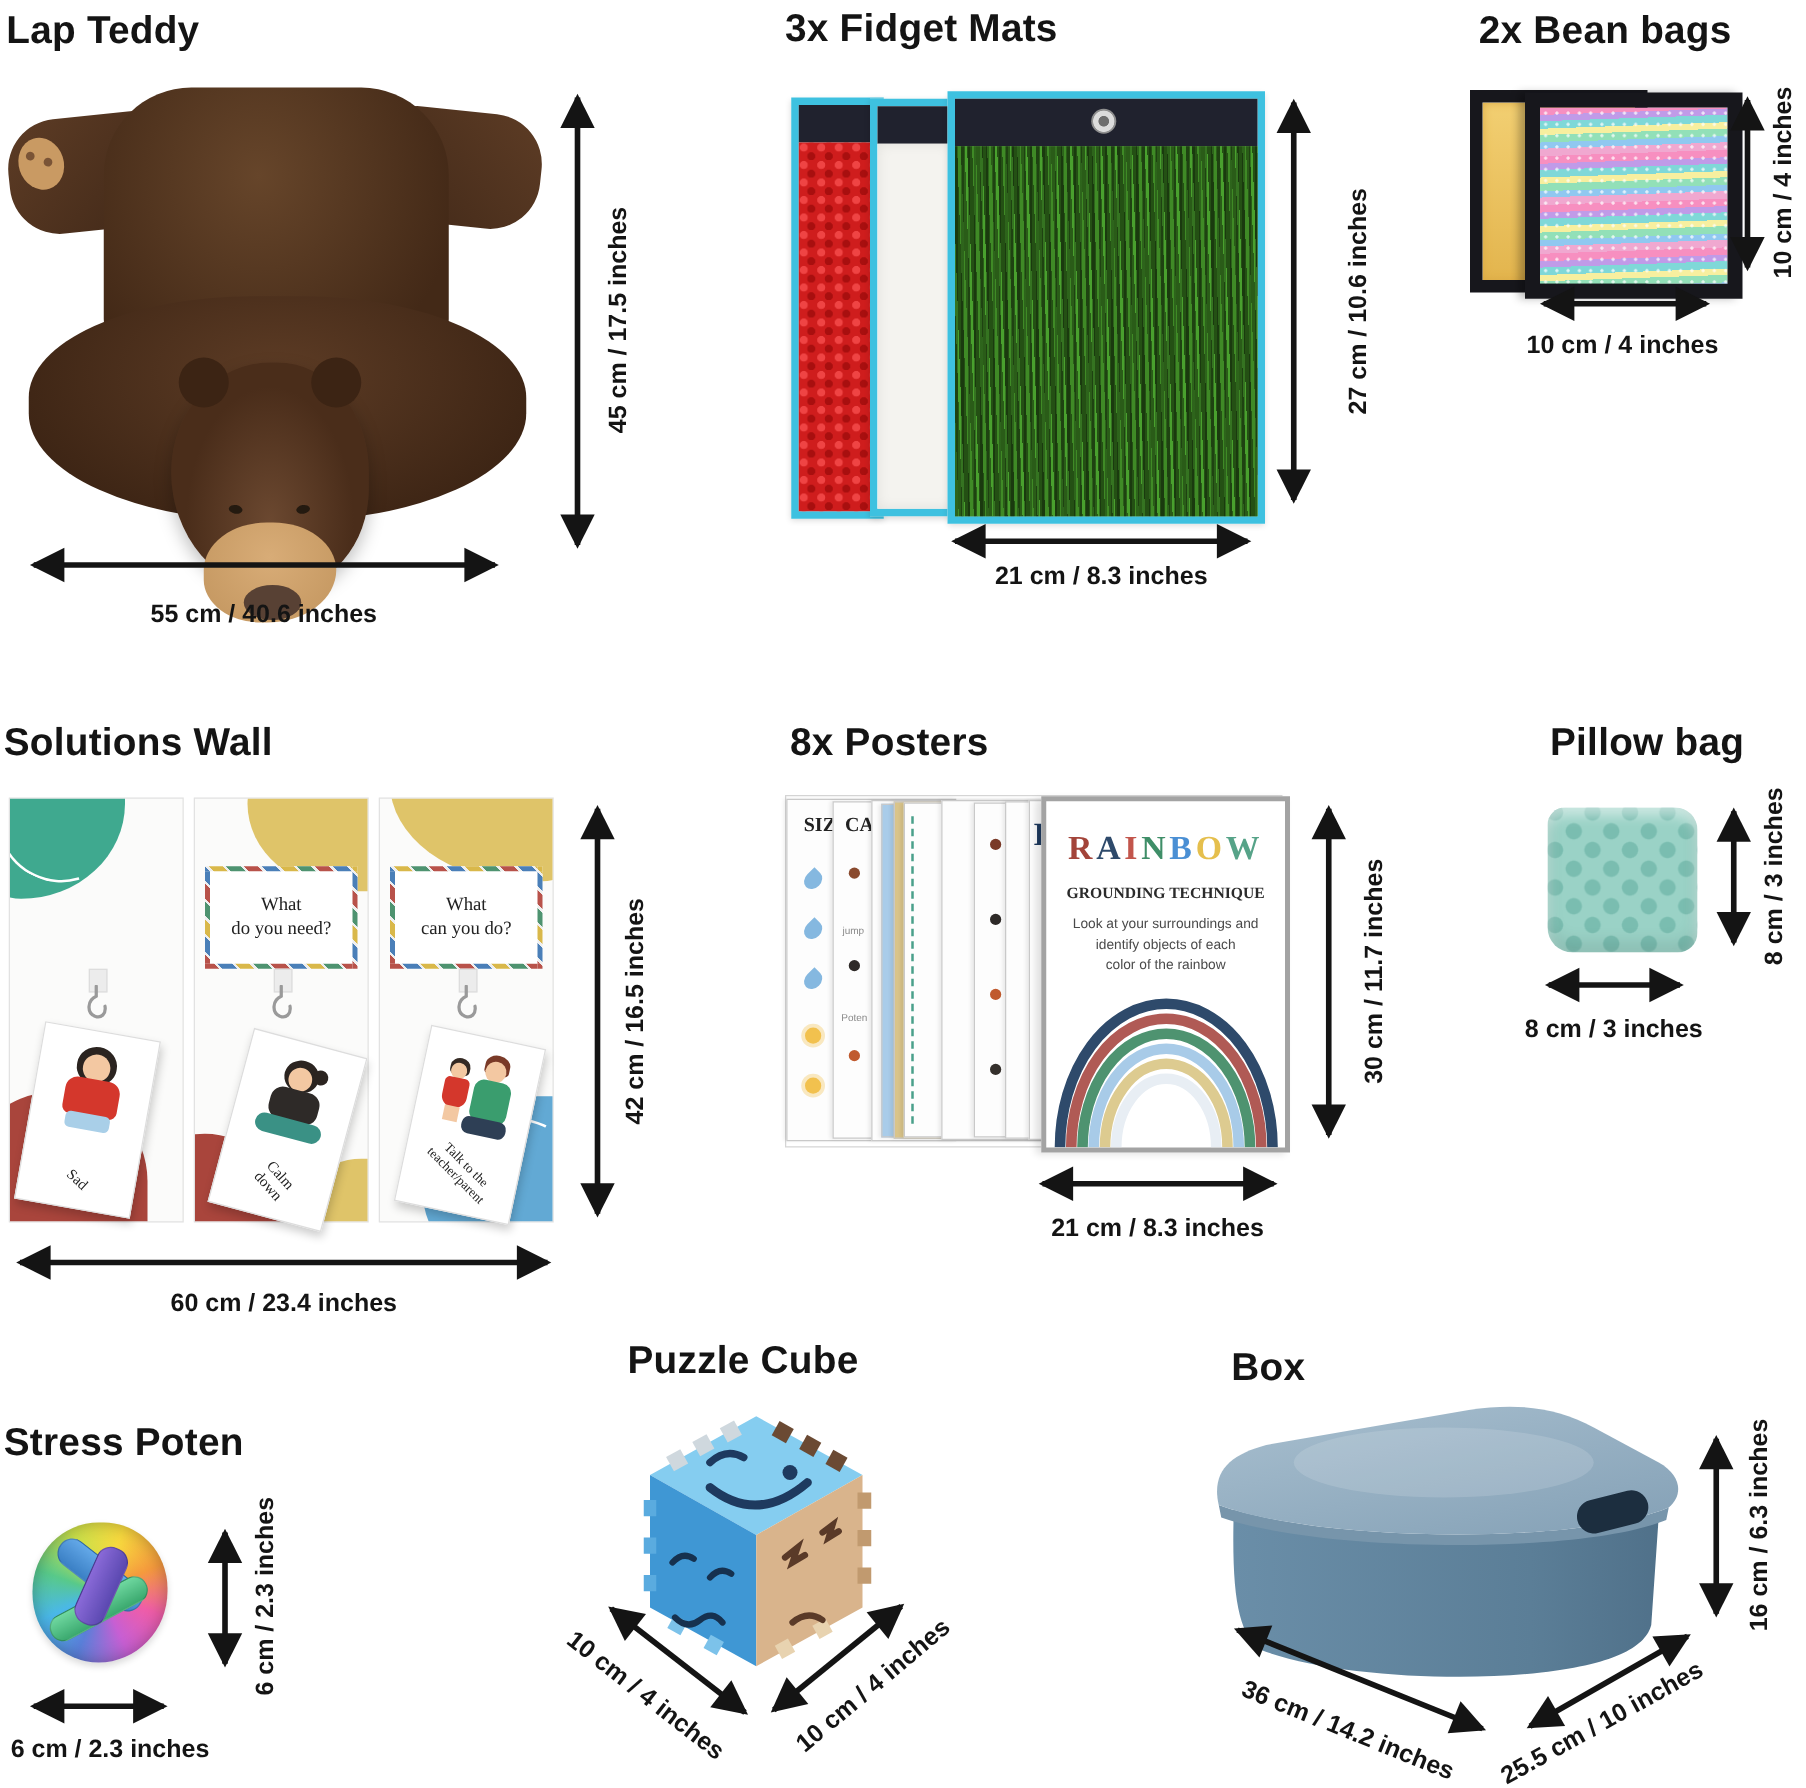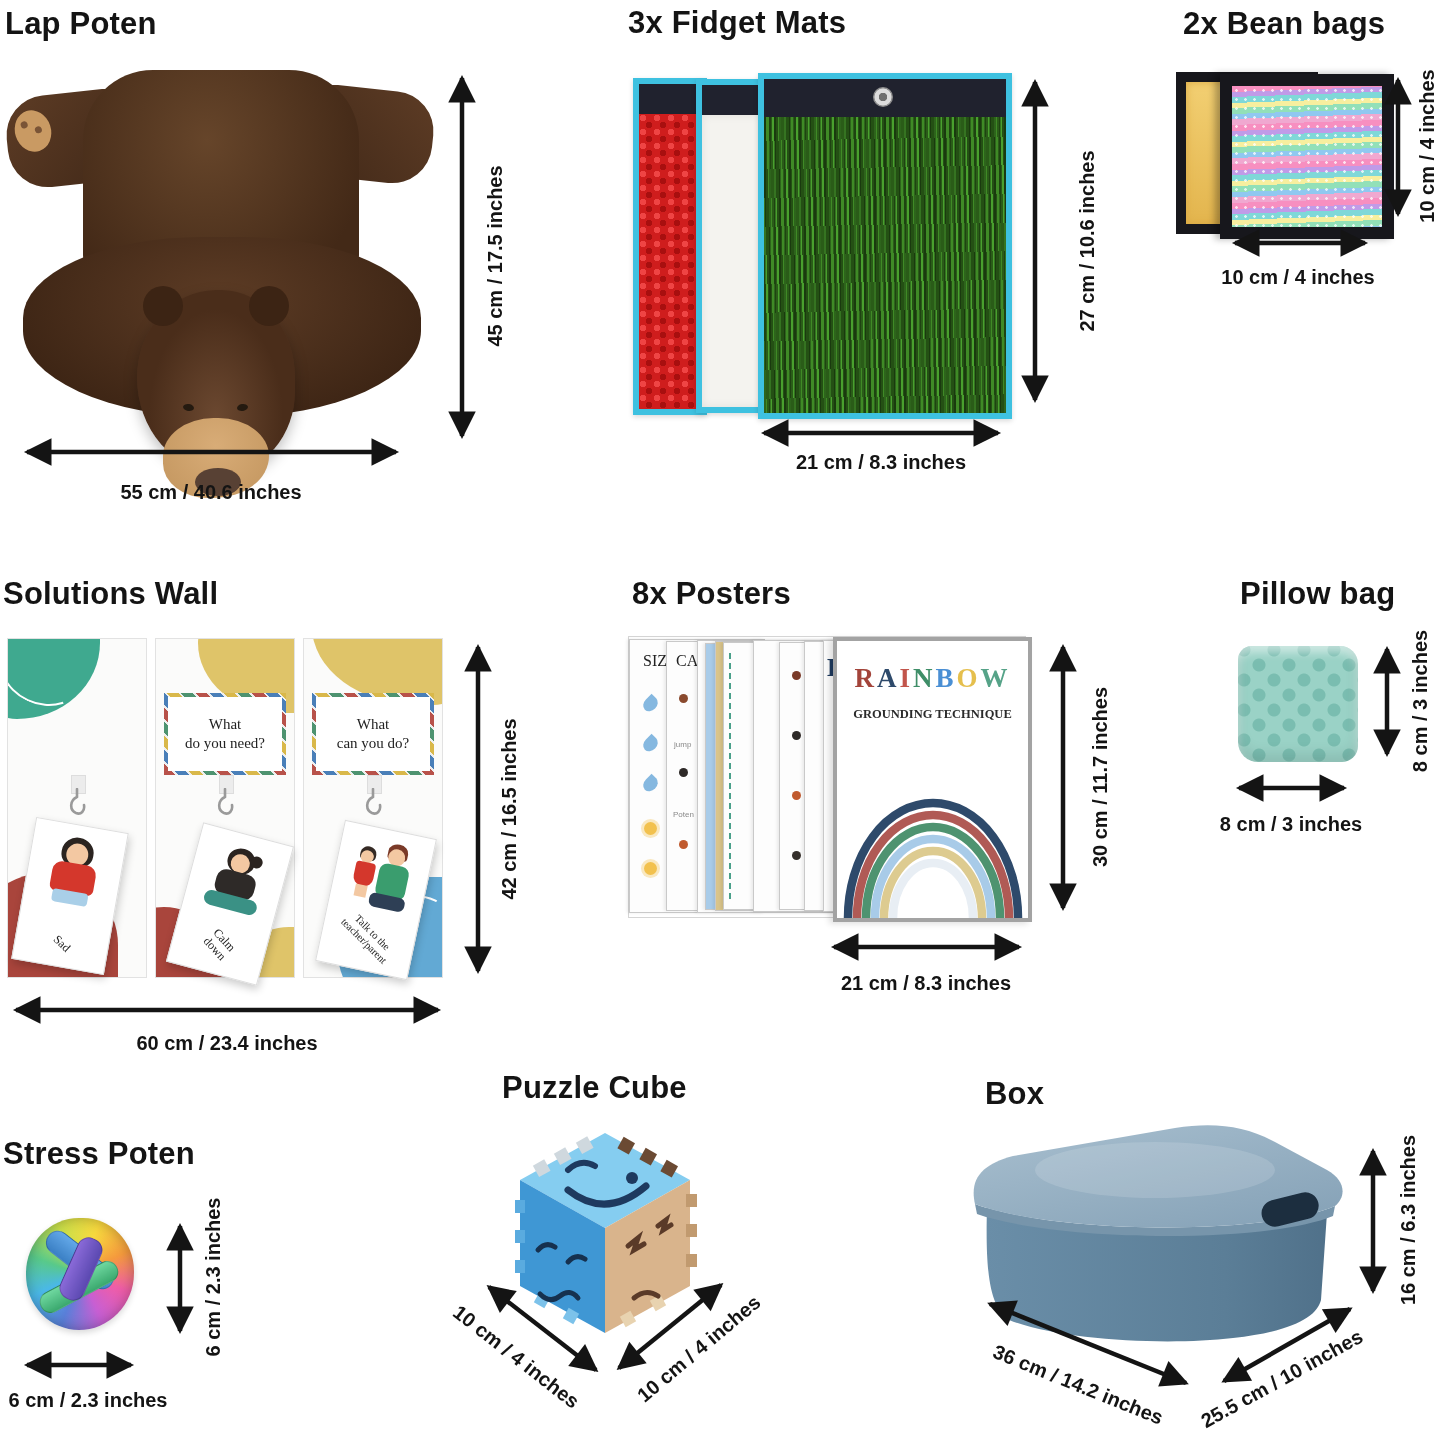--- a/index.html
+++ b/index.html
@@ -114,21 +114,21 @@
   .f-m-body{width:30px;height:34px;border-radius:8px;background:#3a9d6e;left:28px;top:21px;}
   .f-m-legs{width:36px;height:14px;border-radius:6px;background:#2e3f55;left:24px;top:52px;}
   .f-g-hair{width:16px;height:14px;border-radius:50% 50% 30% 30%;background:#352a24;left:6px;top:8px;}
   .f-g-face{width:13px;height:13px;border-radius:50%;background:#f3c8a2;left:7px;top:12px;}
   .f-g-dress{width:20px;height:24px;border-radius:4px 4px 9px 9px;background:#d4372c;left:4px;top:24px;}
   .f-g-legs{width:12px;height:12px;background:#f3c8a2;left:8px;top:47px;}
 
   
   .stack{position:absolute;left:628px;top:636px;width:396px;height:280px;border:1px solid #d5d5d5;background:#fff;}
   .sheet{position:absolute;background:#fdfdfd;border:1px solid #c9c9c9;box-shadow:-2px 0 3px rgba(0,0,0,.08);}
-  .sheet .tiny-serif{position:absolute;font-family:"Liberation Serif",serif;font-weight:400;font-size:16px;color:#222;}
+  .sheet .tiny-serif{position:absolute;font-family:"Liberation Serif",serif;font-weight:700;font-size:16px;color:#222;}
   .drop{position:absolute;width:13px;height:16px;background:#85b8e0;border-radius:0 50% 50% 50%;transform:rotate(45deg);}
   .sun{position:absolute;width:13px;height:13px;border-radius:50%;background:#f2c14e;box-shadow:0 0 0 3px rgba(242,193,78,.35);}
   .kid-dot{position:absolute;width:9px;height:9px;border-radius:50%;}
   .microword{position:absolute;font-size:8px;color:#8a8a8a;}
   .holdword{position:absolute;font-size:9px;font-weight:700;color:#c23b32;transform:rotate(-55deg);}
   .partial-letter{position:absolute;font-family:"Liberation Serif",serif;font-weight:700;font-size:26px;color:#1e3a5f;}
   .dashline{position:absolute;left:5px;top:10px;bottom:10px;width:0;border-left:2px dashed #4aa08a;}
   .front-poster{position:absolute;left:204px;top:0;width:191px;height:277px;background:#fff;
     border:4px solid #a3a3a3;box-shadow:-4px 2px 6px rgba(0,0,0,.12);overflow:hidden;}
   #rainbow-word{position:absolute;left:0;right:0;top:22px;text-align:center;
@@ -158,21 +158,21 @@
 
   
   .cube-svg{position:absolute;left:510px;top:1128px;}
   .box-svg{position:absolute;left:965px;top:1108px;}
 </style>
 </head>
 <body>
 
 <div id="canvas">
 
-  <div class="title" style="left:5px;top:6px">Lap Poten</div>
+  <div class="title" style="left:5px;top:6px">Lap Teddy</div>
   <div class="title" style="left:628px;top:5px">3x Fidget Mats</div>
   <div class="title" style="left:1183px;top:6px">2x Bean bags</div>
   <div class="title" style="left:3px;top:576px">Solutions Wall</div>
   <div class="title" style="left:632px;top:576px">8x Posters</div>
   <div class="title" style="left:1240px;top:576px">Pillow bag</div>
   <div class="title" style="left:3px;top:1136px">Stress Poten</div>
   <div class="title" style="left:502px;top:1070px">Puzzle Cube</div>
   <div class="title" style="left:985px;top:1076px">Box</div>
 
   <div class="teddy">
@@ -315,20 +315,23 @@
       <div class="kid-dot" style="left:12px;top:208px;background:#35302c"></div>
       <div class="holdword" style="left:24px;top:118px">HOLD</div>
     </div>
     <div class="sheet" style="left:175px;top:4px;width:221px;height:268px;z-index:9"></div>
     <div class="sheet" style="left:194px;top:3px;width:202px;height:270px;z-index:10">
       <div class="partial-letter" style="left:3px;top:12px">H</div>
     </div>
     <div class="front-poster" style="z-index:11">
       <div id="rainbow-word"><span style="color: rgb(163, 68, 58);">R</span><span style="color: rgb(46, 74, 107);">A</span><span style="color: rgb(194, 85, 75);">I</span><span style="color: rgb(63, 142, 104);">N</span><span style="color: rgb(74, 143, 212);">B</span><span style="color: rgb(229, 191, 77);">O</span><span style="color: rgb(86, 163, 136);">W</span></div>
       <div class="sub-head">GROUNDING TECHNIQUE</div>
+      <div class="poster-body pre">Look at your surroundings and
+identify objects of each
+color of the rainbow</div>
       <svg width="191" height="277" style="position:absolute;left:0;top:0">
         <g id="rainbow-arcs">
             <path d="M 11 277 A 85 115 0 0 1 181 277" stroke="#2e4a6b" stroke-width="8.5" fill="none"></path>
             <path d="M 20 277 A 76 103 0 0 1 172 277" stroke="#b05a55" stroke-width="8.5" fill="none"></path>
             <path d="M 29 277 A 67 91 0 0 1 163 277" stroke="#4e9370" stroke-width="8.5" fill="none"></path>
             <path d="M 38 277 A 58 79 0 0 1 154 277" stroke="#a8cbe8" stroke-width="8.5" fill="none"></path>
             <path d="M 47 277 A 49 67 0 0 1 145 277" stroke="#ddcb90" stroke-width="8.5" fill="none"></path>
             <path d="M 56 277 A 40 55 0 0 1 136 277" stroke="#e8eef4" stroke-width="8.5" fill="none"></path>
           </g>
       </svg>

